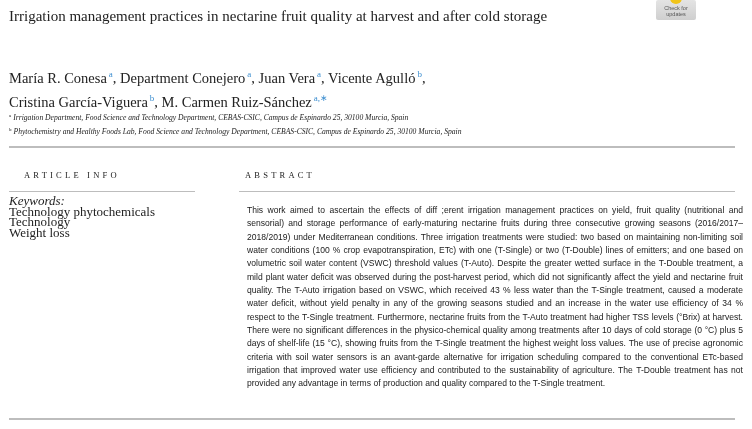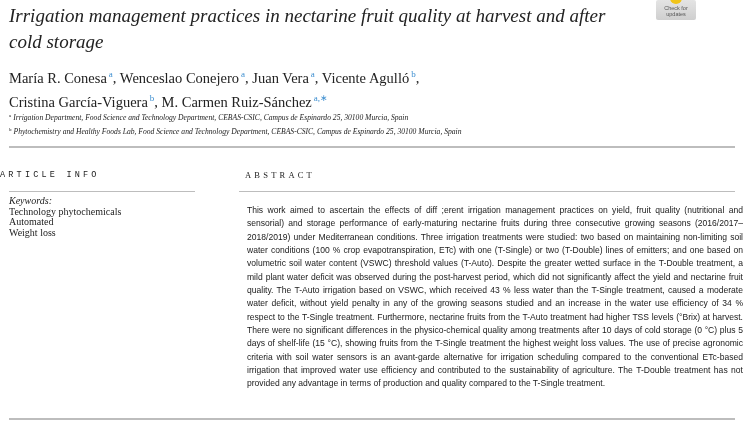--- a/index.html
+++ b/index.html
@@ -2,22 +2,22 @@
 <html><head>
 <meta charset="utf-8">
 <style>
   html, body { margin: 0; padding: 0; background: #ffffff; }
   body {
     width: 752px; height: 429px; position: relative; overflow: hidden;
     font-family: "DejaVu Serif", "Liberation Serif", serif; color: #1a1a1a;
   }
   .title {
     position: absolute; left: 9px; top: 3px; width: 620px;
-    font-family: "Liberation Serif", serif; font-size: 19px; line-height: 26px;
-    color: #222; margin: 0; font-weight: normal; font-style: italic;
+    font-family: "Liberation Serif", serif; font-size: 15px; line-height: 26px;
+    color: #222; margin: 0; font-weight: normal;
   }
   .badge {
     position: absolute; left: 656px; top: 0; width: 40px; height: 20px;
     background: linear-gradient(#e4e4e4, #cfcfcf); border-radius: 2px;
     overflow: hidden; text-align: center;
   }
   .badge .dot {
     position: absolute; left: 14px; top: -8px; width: 12px; height: 12px;
     border-radius: 50%; background: #f0c419;
   }
@@ -35,21 +35,21 @@
     font-family: "Liberation Serif", serif; font-style: italic; font-size: 7.6px; line-height: 12px; color: #222;
   }
   .affils sup { font-size: 5px; vertical-align: 3px; font-style: normal; margin-right: 2px; }
   .rule { position: absolute; height: 1px; background: #bdbdbd; }
   .sec-head {
     position: absolute; top: 170px; font-family: "Liberation Serif", serif;
     font-size: 8.5px; letter-spacing: 3.2px; color: #222;
   }
   .keywords {
     position: absolute; left: 9px; top: 196px; width: 180px;
-    font-family: "Liberation Serif", serif; font-size: 10px; line-height: 10.5px; color: #222;
+    font-family: "Liberation Serif", serif; font-size: 13px; line-height: 10.5px; color: #222;
   }
   .keywords .kw-label { font-style: italic; }
   .keywords div { margin: 0; }
   .abstract {
     position: absolute; left: 239px; top: 196px; width: 496px;
     font-family: Liberation Sans, sans-serif; font-size: 8.55px; line-height: 13.35px;
     text-align: justify; color: #1a1a1a; margin: 8px;
   }
 </style>
 </head>
@@ -57,42 +57,42 @@
 
 <h1 class="title">Irrigation management practices in nectarine fruit quality at harvest and after cold storage</h1>
 
 <div class="badge">
   <span class="dot"></span>
   <span class="txt">Check for updates</span>
 </div>
 
 <div class="authors">
   <span>María R. Conesa</span><sup>a</sup>,
-  <span>Wenceslao Conejero</span><sup>a</sup>,
+  <span>Department Conejero</span><sup>a</sup>,
   <span>Juan Vera</span><sup>a</sup>,
   <span>Vicente Agulló</span><sup>b</sup>,<br>
   <span>Cristina García-Viguera</span><sup>b</sup>,
   <span>M. Carmen Ruiz-Sánchez</span><sup>a,∗</sup>
 </div>
 
 <div class="affils">
   <div><sup>a</sup><span>Irrigation Department, Food Science and Technology Department, CEBAS-CSIC, Campus de Espinardo 25, 30100 Murcia, Spain</span></div>
   <div><sup>b</sup><span>Phytochemistry and Healthy Foods Lab, Food Science and Technology Department, CEBAS-CSIC, Campus de Espinardo 25, 30100 Murcia, Spain</span></div>
 </div>
 
 <div class="rule" style="left:9px; top:146px; width:726px; height:1.5px;"></div>
 
-<div class="sec-head" style="left:0;font-family:Liberation Mono, monospace;">ARTICLE INFO</div>
+<div class="sec-head" style="left:24px;">ARTICLE INFO</div>
 <div class="sec-head" style="left:245px;">ABSTRACT</div>
 
 <div class="rule" style="left:9px; top:191px; width:186px;"></div>
 <div class="rule" style="left:239px; top:191px; width:496px;"></div>
 
 <div class="keywords">
   <div class="kw-label">Keywords:</div>
   <div>Technology phytochemicals</div>
-  <div>Automated</div>
+  <div>Technology</div>
   <div>Weight loss</div>
 </div>
 
 <p class="abstract">This work aimed to ascertain the effects of diff ;erent irrigation management practices on yield, fruit quality (nutritional and sensorial) and storage performance of early-maturing nectarine fruits during three consecutive growing seasons (2016/2017–2018/2019) under Mediterranean conditions. Three irrigation treatments were studied: two based on maintaining non-limiting soil water conditions (100 % crop evapotranspiration, ETc) with one (T-Single) or two (T-Double) lines of emitters; and one based on volumetric soil water content (VSWC) threshold values (T-Auto). Despite the greater wetted surface in the T-Double treatment, a mild plant water deficit was observed during the post-harvest period, which did not significantly affect the yield and nectarine fruit quality. The T-Auto irrigation based on VSWC, which received 43 % less water than the T-Single treatment, caused a moderate water deficit, without yield penalty in any of the growing seasons studied and an increase in the water use efficiency of 34 % respect to the T-Single treatment. Furthermore, nectarine fruits from the T-Auto treatment had higher TSS levels (°Brix) at harvest. There were no significant differences in the physico-chemical quality among treatments after 10 days of cold storage (0 °C) plus 5 days of shelf-life (15 °C), showing fruits from the T-Single treatment the highest weight loss values. The use of precise agronomic criteria with soil water sensors is an avant-garde alternative for irrigation scheduling compared to the conventional ETc-based irrigation that improved water use efficiency and contributed to the sustainability of agriculture. The T-Double treatment has not provided any advantage in terms of production and quality compared to the T-Single treatment.</p>
 
 <div class="rule" style="left:9px; top:418px; width:726px; height:1.5px;"></div>
 
 </body></html>

